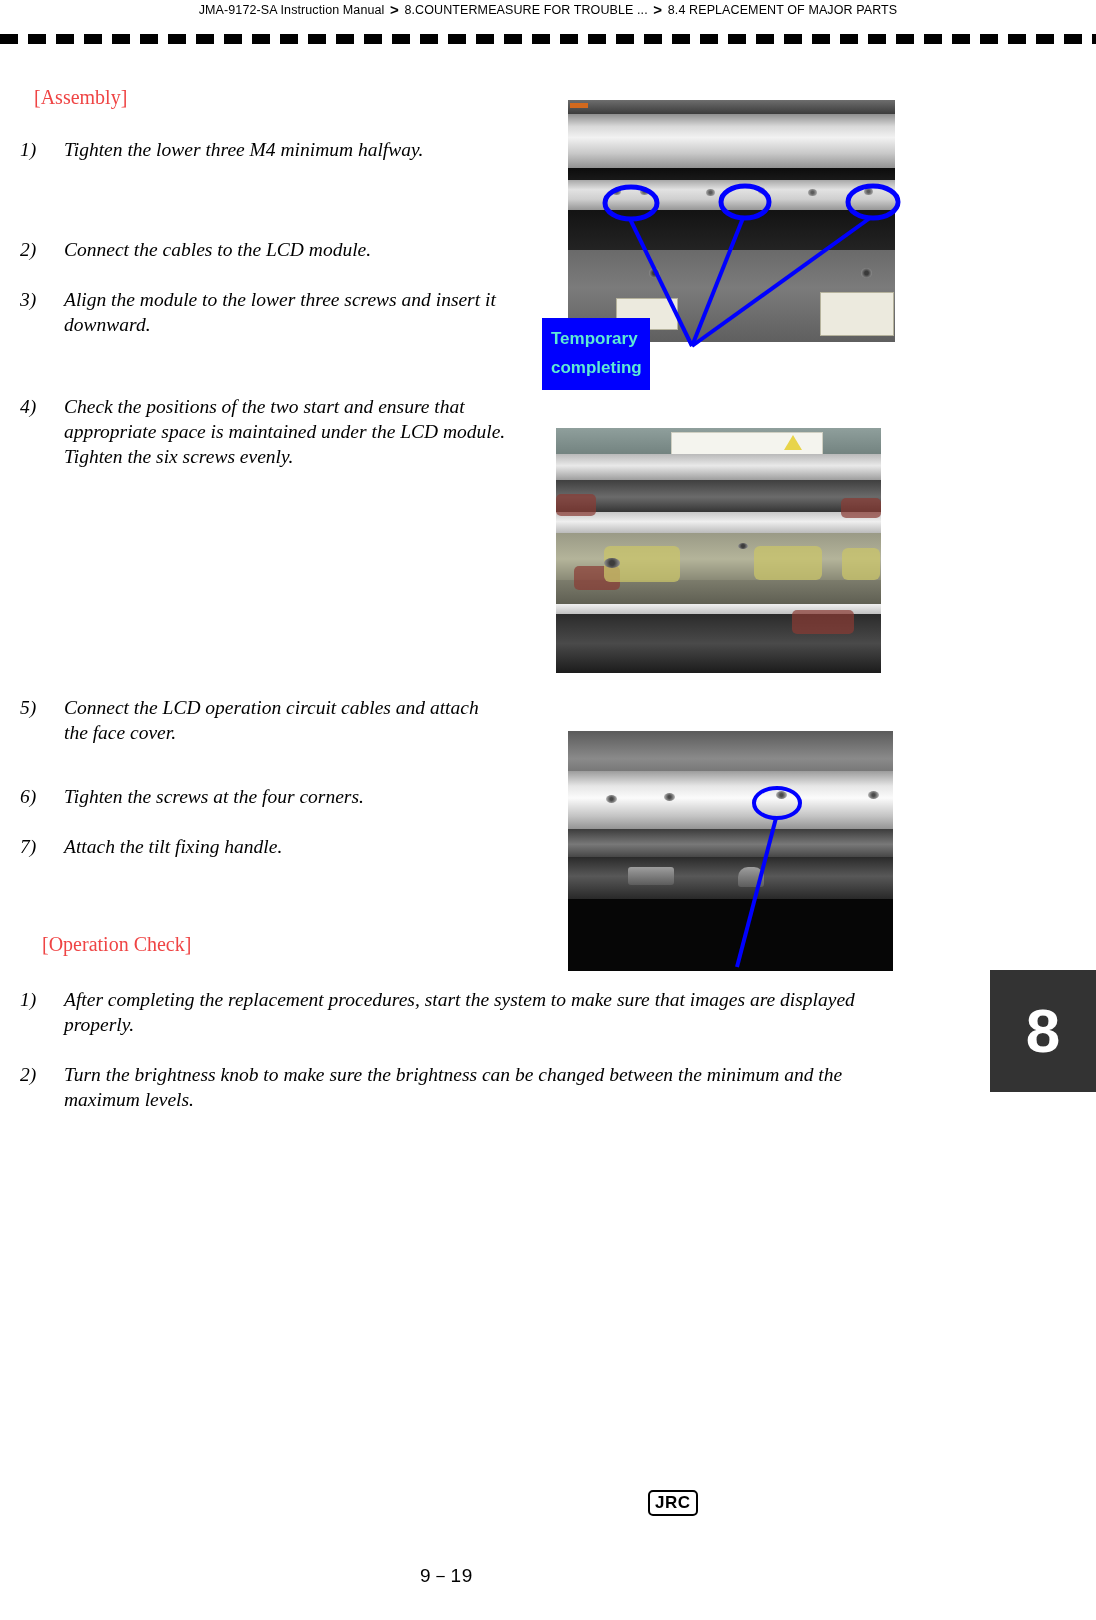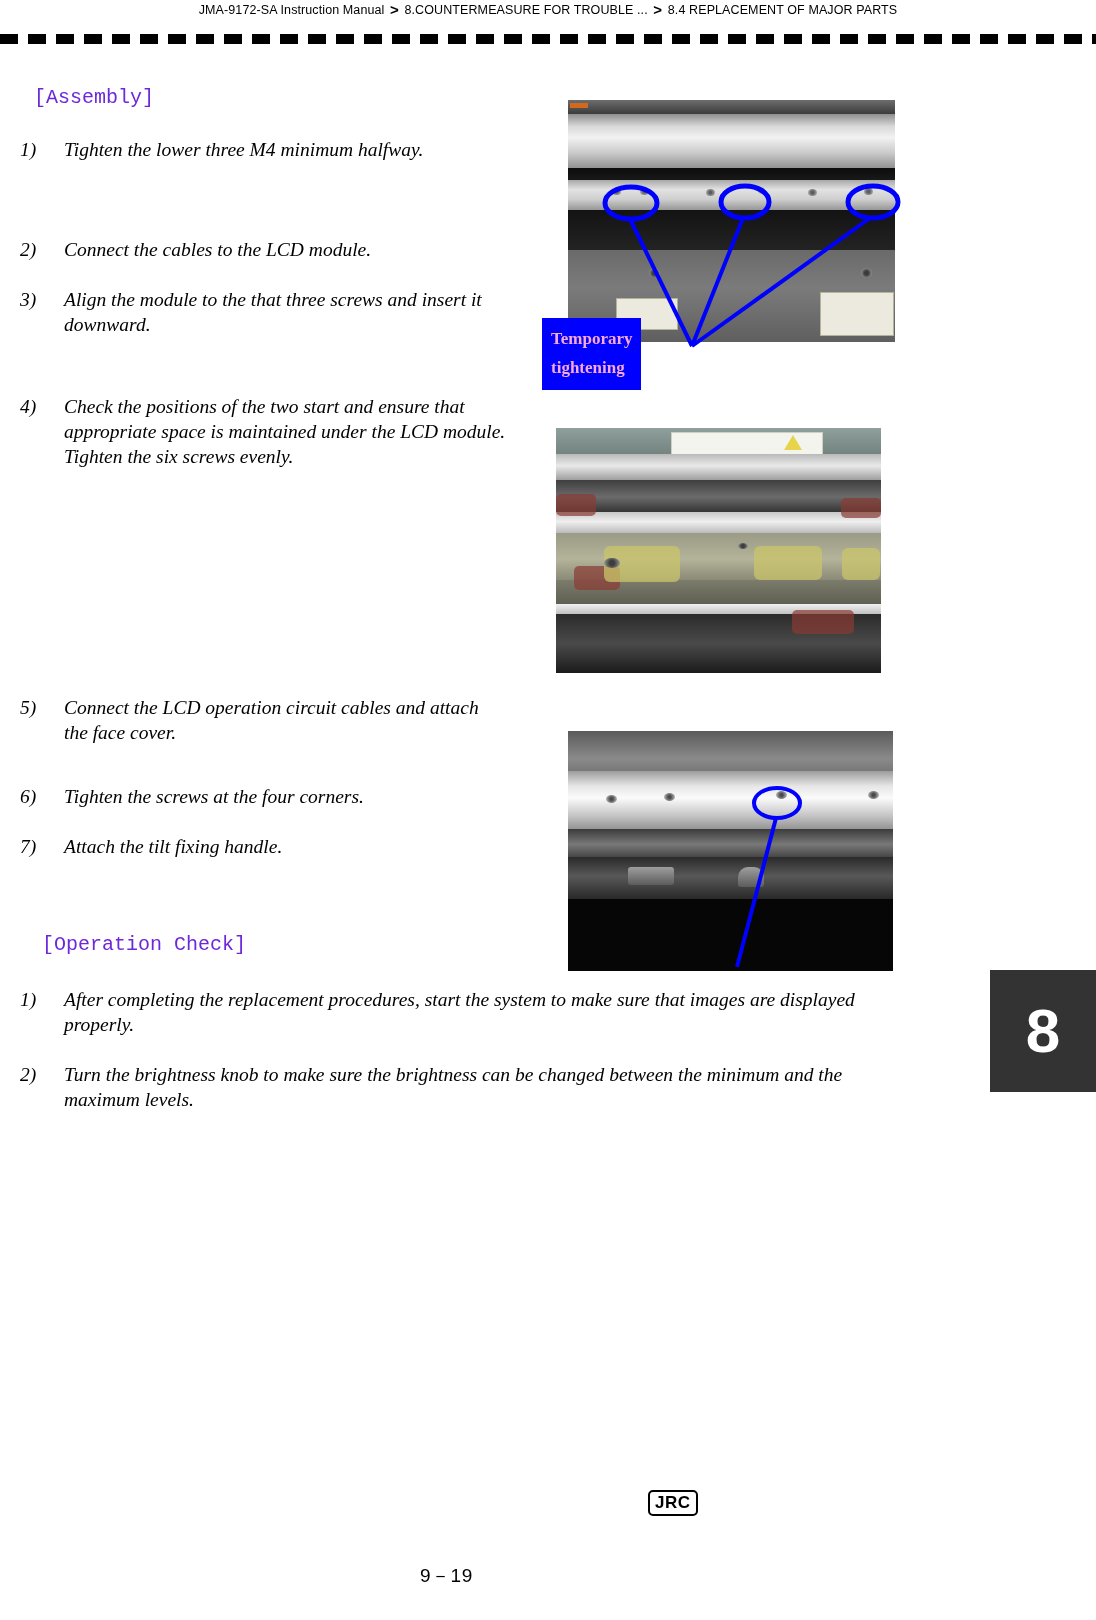--- a/index.html
+++ b/index.html
@@ -48,23 +48,23 @@
     background-image: repeating-linear-gradient(
       to right,
       #000 0px, #000 18px,
       #ffffff 18px, #ffffff 28px
     );
   }
 
   
   .section-head {
     position: absolute;
-    font-family: Liberation Mono, monospace;
+    font-family: Liberation Serif, serif;
     font-size: 20px;
-    color: #6d28d9;
+    color: #ef4444;
     white-space: nowrap;
   }
   .step {
     position: absolute;
     font-family: "Liberation Serif", serif;
     font-style: italic;
     font-size: 19.5px;
     line-height: 25px;
     color: #000000;
   }
@@ -178,22 +178,22 @@
     background: radial-gradient(circle,#4a4a4a 20%, #a5a5a5 70%, #d0d0d0 100%);
   }
   #photo3 .clip {
     position: absolute; background: linear-gradient(180deg,#9e9e9e,#5c5c5c);
   }
 
   
   .callout {
     position: absolute;
     background: #0000ff;
-    color: #f9a8d4;
-    font-family: Liberation Serif, serif;
+    color: #5eead4;
+    font-family: Liberation Sans, sans-serif;
     font-weight: bold;
     font-size: 17px;
     line-height: 29px;
     padding: 6px 8px 8px 9px;
     white-space: nowrap;
     z-index: 6;
   }
   .callout.small { font-size: 14.5px; line-height: 24px; padding: 6px 8px 7px 9px; }
   .anno-svg { position: absolute; pointer-events: none; z-index: 5; }
 
@@ -272,21 +272,21 @@
     <span class="txt">Tighten the lower three M4 minimum halfway.</span>
   </div>
 
   <div class="step" style="left:20px; top:237px; width:500px;">
     <span class="num">2)</span>
     <span class="txt">Connect the cables to the LCD module.</span>
   </div>
 
   <div class="step" style="left:20px; top:287px; width:480px;">
     <span class="num">3)</span>
-    <span class="txt">Align the module to the that three screws and insert it downward.</span>
+    <span class="txt">Align the module to the lower three screws and insert it downward.</span>
   </div>
 
   <div class="step" style="left:20px; top:394px; width:500px;">
     <span class="num">4)</span>
     <span class="txt">Check the positions of the two start and ensure that appropriate space is maintained under the LCD module. Tighten the six screws evenly.</span>
   </div>
 
   <div class="step" style="left:20px; top:695px; width:460px;">
     <span class="num">5)</span>
     <span class="txt">Connect the LCD operation circuit cables and attach the face cover.</span>
@@ -339,21 +339,21 @@
     <ellipse cx="91" cy="111" rx="26" ry="16" fill="none" stroke="#0000ff" stroke-width="5"></ellipse>
     <ellipse cx="205" cy="110" rx="24" ry="16" fill="none" stroke="#0000ff" stroke-width="5"></ellipse>
     <ellipse cx="333" cy="110" rx="25" ry="16" fill="none" stroke="#0000ff" stroke-width="5"></ellipse>
     <path d="M90 127 L152 254" stroke="#0000ff" stroke-width="4" fill="none"></path>
     <path d="M203 126 L152 254" stroke="#0000ff" stroke-width="4" fill="none"></path>
     <path d="M330 126 L152 254" stroke="#0000ff" stroke-width="4" fill="none"></path>
   </svg>
 
   <div class="callout" style="left:542px; top:318px;">
     <div>Temporary</div>
-    <div>tightening</div>
+    <div>completing</div>
   </div>
 
   <div class="photo" id="photo2">
     <div class="band" style="top:0; height:30px; background:linear-gradient(180deg,#8f9f9c,#6f7f7c);"></div>
     <span class="labelwhite" style="left:115px; top:4px; width:150px; height:24px;"></span>
     <span class="tri" style="left:228px; top:7px;"></span>
     <div class="band" style="top:26px; height:26px; background:linear-gradient(180deg,#b9b9b9,#e9e9e9 45%,#9e9e9e);"></div>
     <div class="band" style="top:52px; height:34px; background:linear-gradient(180deg,#3f3f3f,#6b6b6b 50%,#2e2e2e);"></div>
     <div class="band" style="top:84px; height:24px; background:linear-gradient(180deg,#c8c8c8,#efefef 40%,#adadad);"></div>
     <div class="band" style="top:105px; height:52px; background:linear-gradient(180deg,#9a9a86,#b4b49a 50%,#80806e);"></div>

